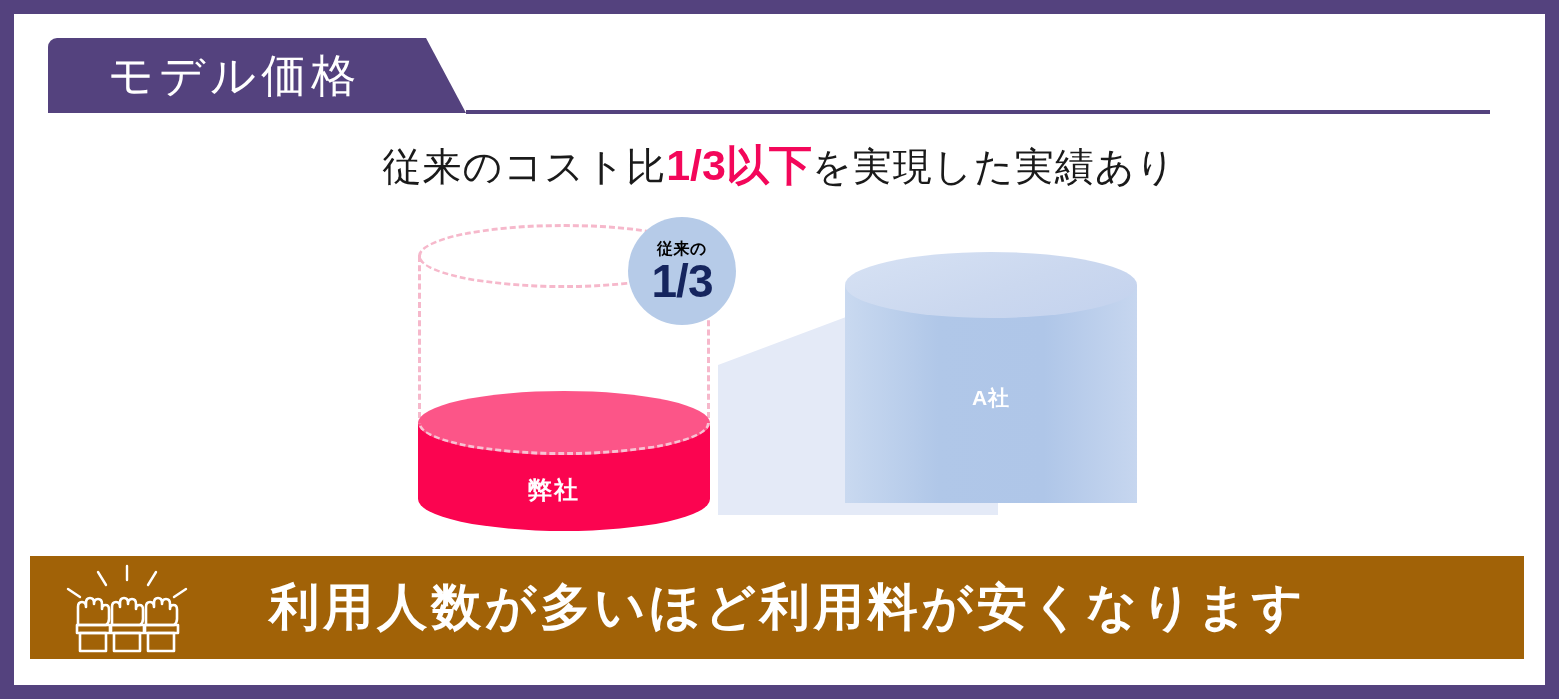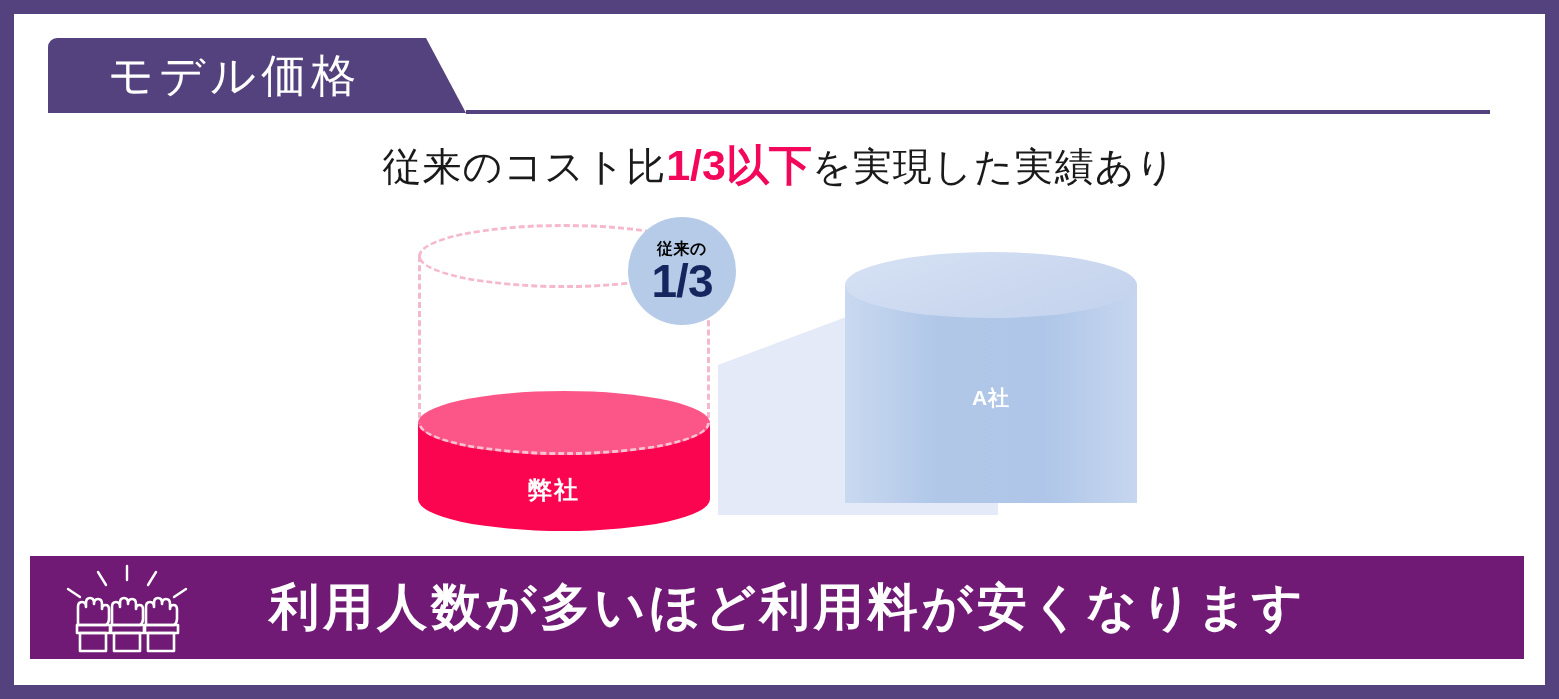--- a/index.html
+++ b/index.html
@@ -260,21 +260,21 @@
     text-align: center;
   }
 
   
   .bottom-banner {
     position: absolute;
     left: 30px;
     top: 556px;
     width: 1494px;
     height: 103px;
-    background: #701a75;
+    background: #a16207;
     display: flex;
     align-items: center;
   }
   .hands-icon {
     width: 150px;
     height: 90px;
     margin-left: 22px;
     flex: 0 0 auto;
   }
   .banner-text {

